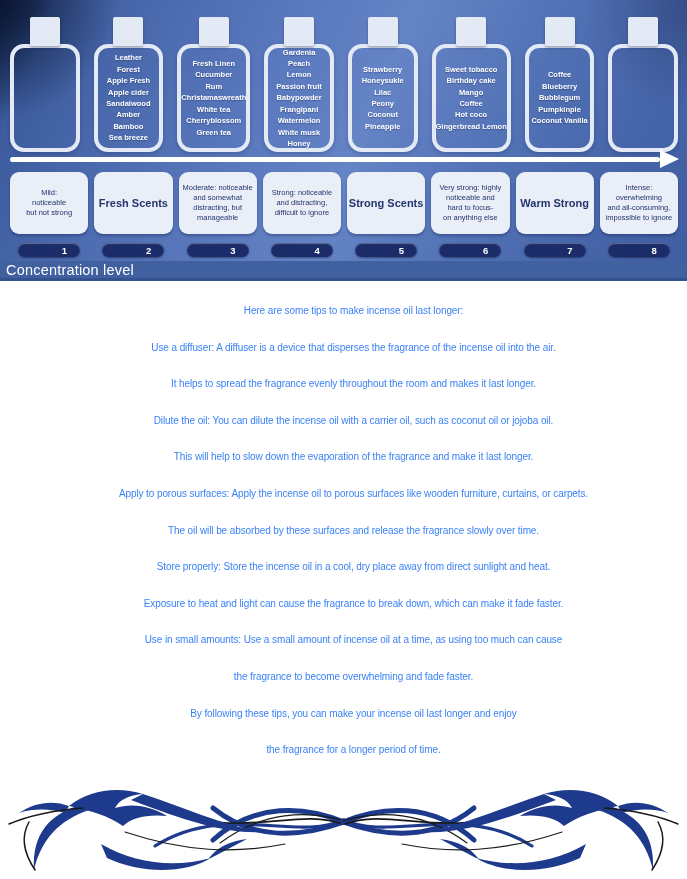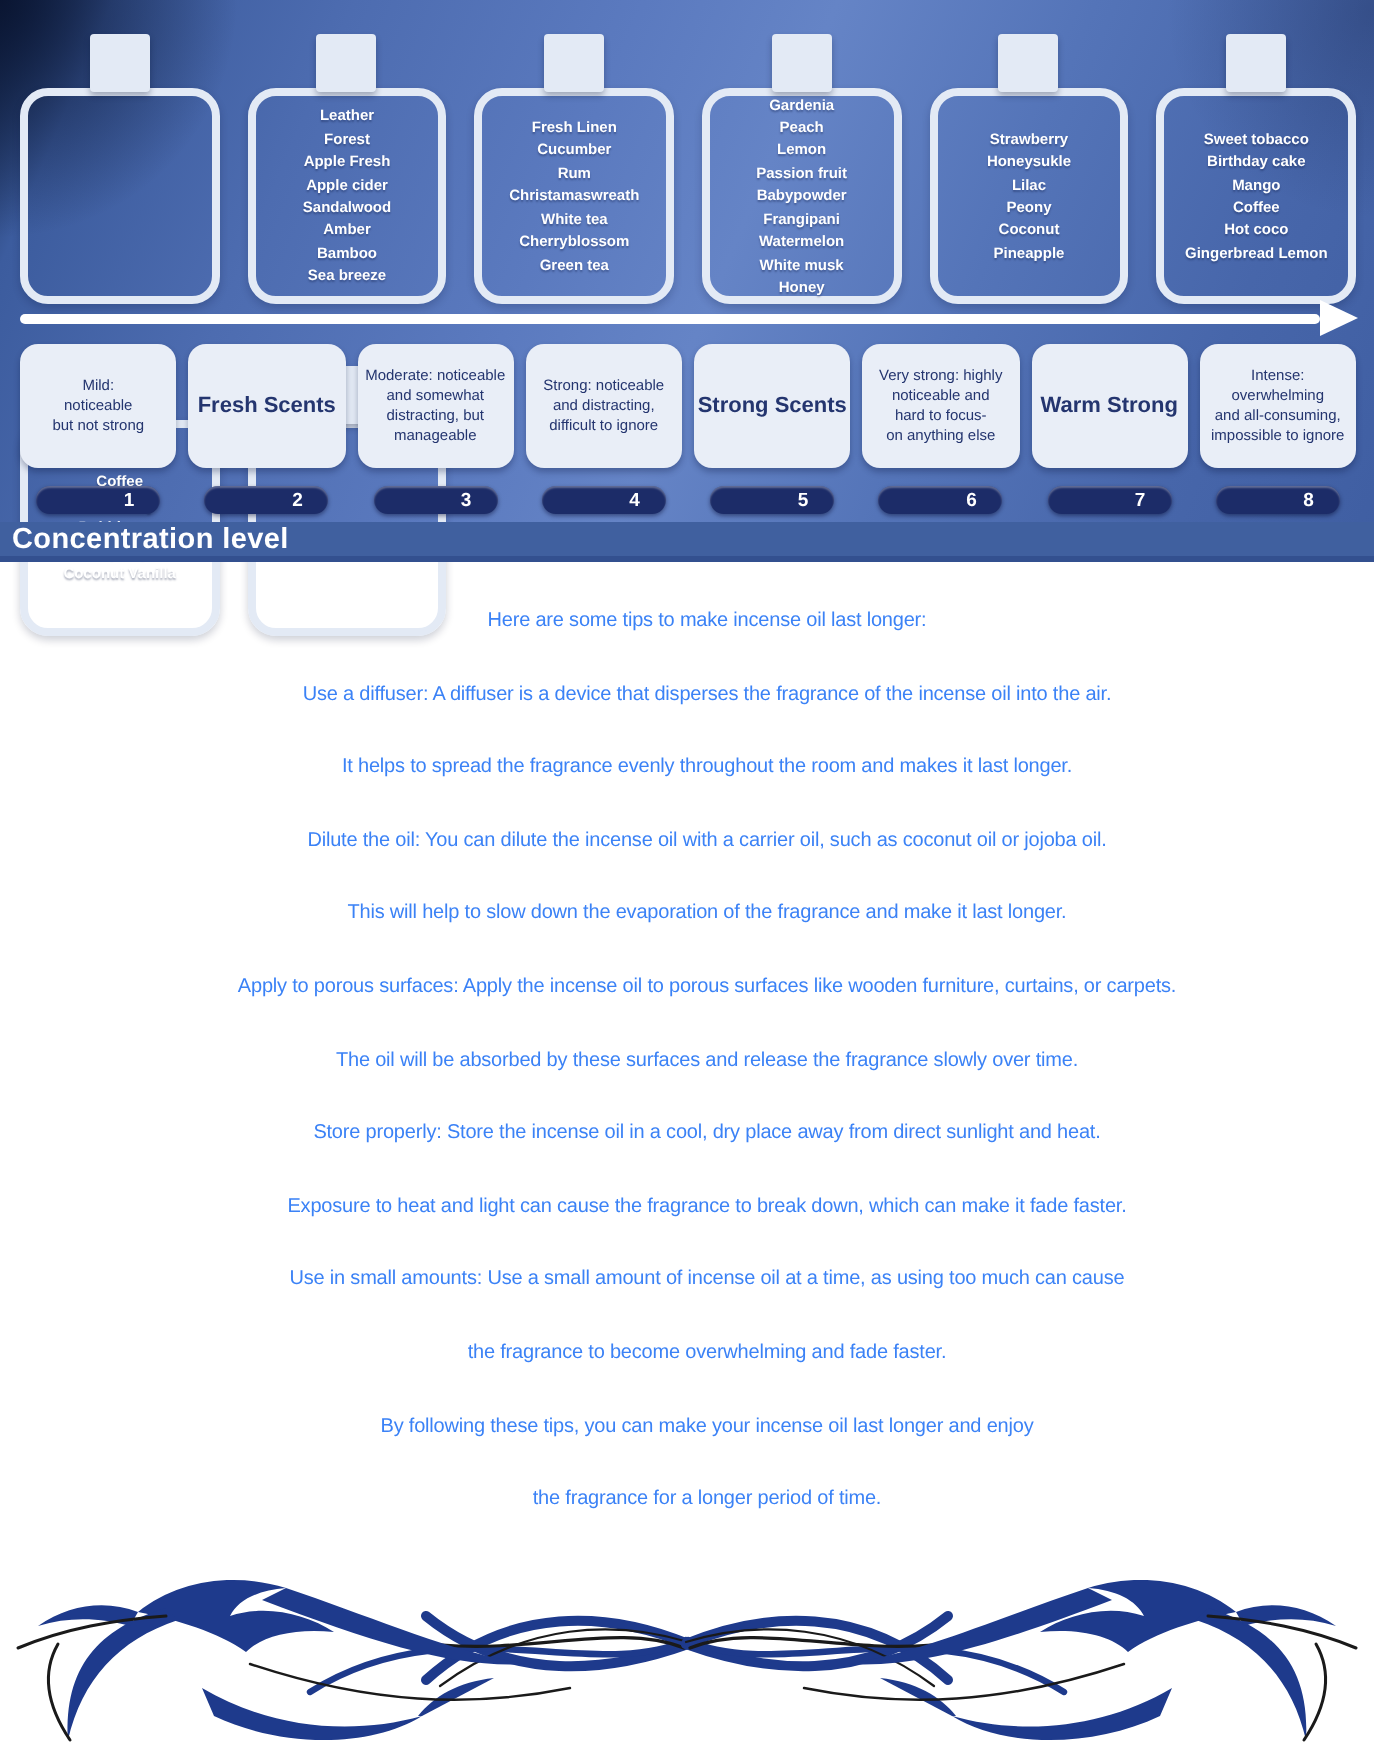--- a/index.html
+++ b/index.html
@@ -14,21 +14,21 @@
     background:linear-gradient(113deg,#15294f 0%,#3c5c9e 7%,#4d6cb0 22%,#5b7abf 40%,#6584c6 52%,#5474b8 68%,#4766aa 85%,#3f5ea2 100%);
   }
   .infographic::before {
     content:""; position:absolute; inset:0; pointer-events:none;
     background:radial-gradient(circle at 0% 0%, rgba(8,18,45,.85) 0%, rgba(8,18,45,0) 16%),
                radial-gradient(circle at 100% 2%, rgba(20,35,75,.35) 0%, rgba(20,35,75,0) 14%);
   }
 
   .bottles {
     position:absolute; top:0; left:10px; right:9px; height:152px;
-    display:grid; grid-template-columns:repeat(6,1fr); gap:14px;
+    display:grid; grid-template-columns:repeat(8,1fr); gap:14px;
   }
   .bottle { position:relative; padding-top:44px; }
   .bottle-cap {
     position:absolute; top:17px; left:50%; transform:translateX(-50%);
     width:30px; height:29px; background:#e3eaf5; border-radius:2px;
     box-shadow:0 2px 3px rgba(5,15,50,.3);
   }
   .bottle-body {
     height:96px; border:4px solid #e3eaf5; border-radius:14px;
     display:flex; flex-direction:column; justify-content:center; align-items:center;
@@ -71,21 +71,21 @@
     display:flex; align-items:center; justify-content:flex-end;
     padding-right:13px; box-sizing:border-box;
     box-shadow:inset 0 1px 1px rgba(255,255,255,.3), 0 1px 2px rgba(0,5,40,.45);
   }
 
   .axis-strip {
     position:absolute; left:0; right:0; top:261px; height:20px; box-sizing:border-box;
     background:#40609f; border-bottom:3px solid #33508f;
     display:flex; align-items:center; padding-left:6px;
   }
-  .axis-label { color:#ffffff; font-weight:bold; font-size:14.5px; letter-spacing:.2px; }
+  .axis-label { color:#ffffff; font-weight:normal; font-size:14.5px; letter-spacing:.2px; }
 
   
   .tips { position:absolute; top:281px; left:0; right:0; padding:23px 8px 0 28px; }
   .tips p {
     margin:0 0 23.6px 0; font-size:10px; line-height:13px;
     color:#3b82f6; letter-spacing:-0.1px;text-align:center;
   }
 
   
   .ornament { position:absolute; left:5px; top:782px; width:677px; height:94px; }

